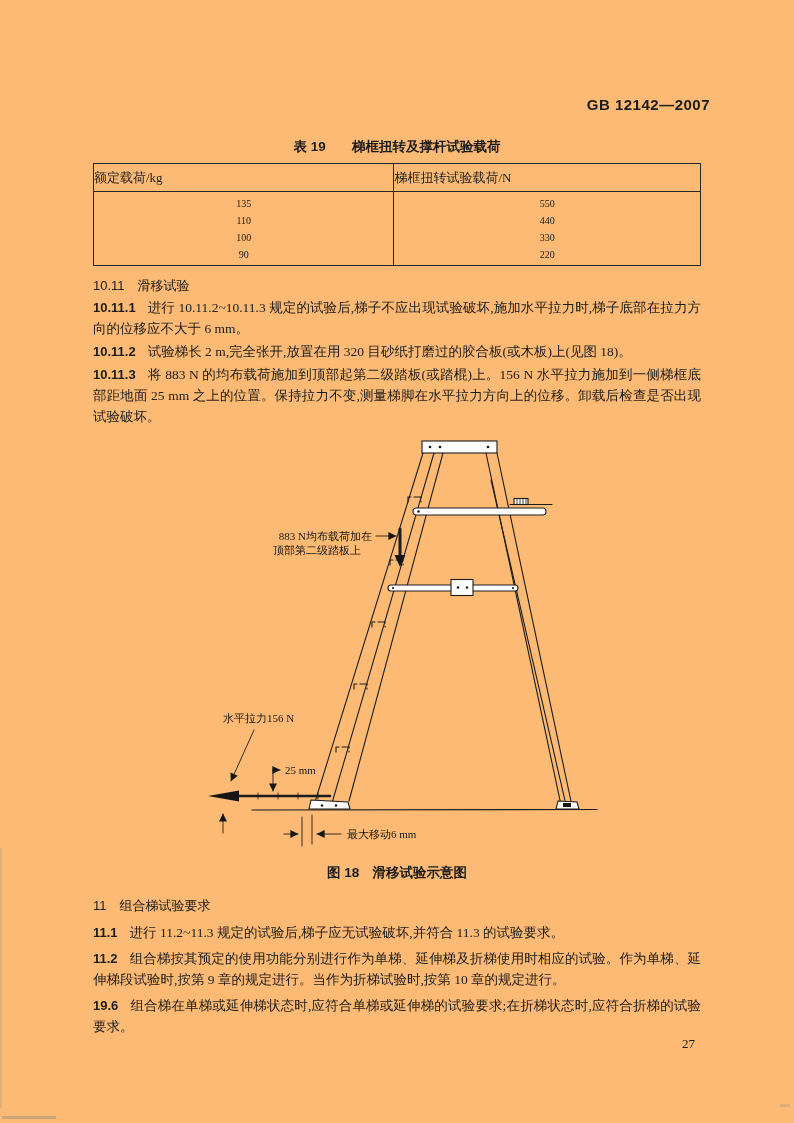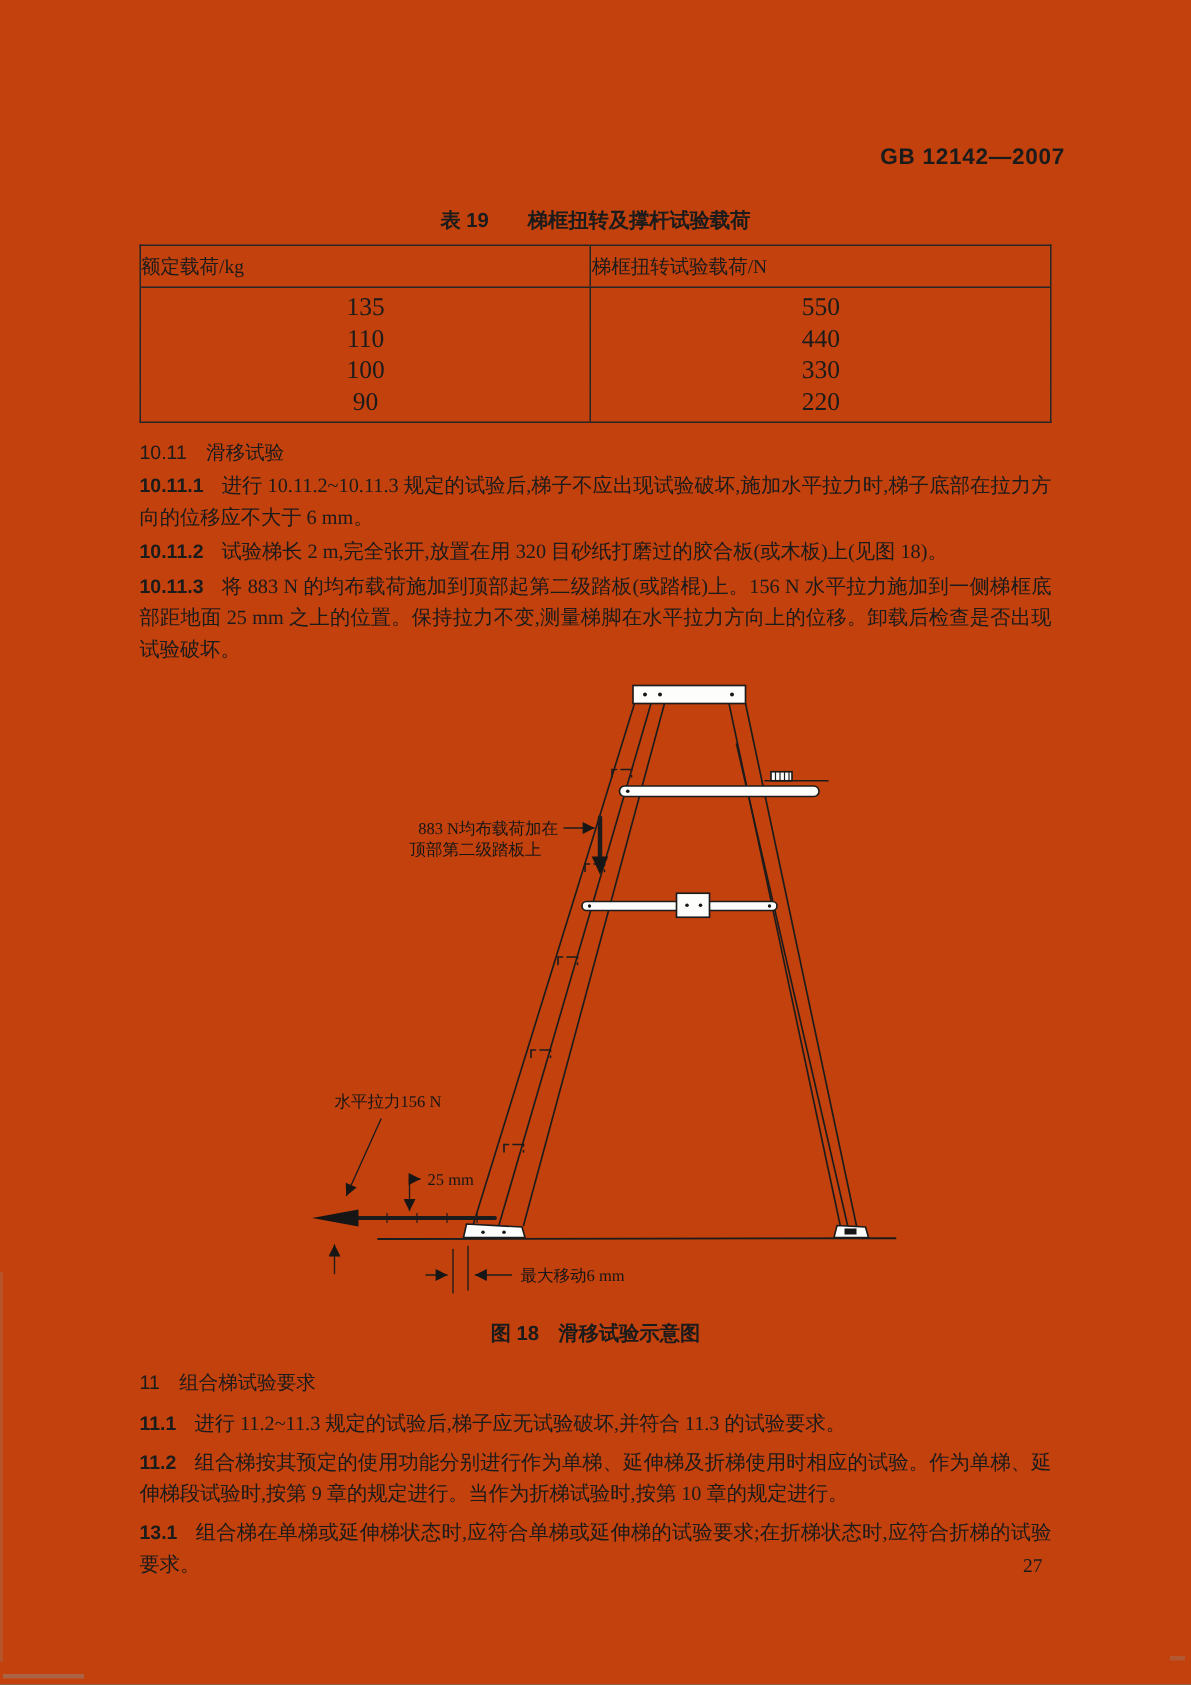--- a/index.html
+++ b/index.html
@@ -1,18 +1,18 @@
 <!DOCTYPE html>
 <html><head>
 <meta charset="utf-8">
 <style>
   html,body { margin:0; padding:0; background:#777; }
   .page {
     position:relative; width:794px; height:1123px; margin:0 auto;
-    background:#c2410c; overflow:hidden;
+    background:#fdba74; overflow:hidden;
     font-family:"Liberation Serif", serif; color:#1b1b1b;
   }
   .doc-number {
     position:absolute; top:96px; right:84px;
     font-family:"Liberation Sans", sans-serif; font-weight:bold;
     font-size:15px; letter-spacing:0.5px;
   }
   .content { position:absolute; left:93px; top:138px; width:608px; }
 
   .tbl-title {
@@ -24,21 +24,21 @@
   table.t19 {
     width:100%; border-collapse:collapse; table-layout:fixed;
     border:1.6px solid #262626; margin:0 0 0 0;
   }
   table.t19 th {
     font-weight:normal; font-size:13px; height:27px;
     border-bottom:1.4px solid #262626; text-align:left; padding:0;
   }
   table.t19 th + th, table.t19 td + td { border-left:1.1px solid #262626; }
   table.t19 td {
-    text-align:center; font-size:17px; height:16px; padding:1px 0 0 0;
+    text-align:center; font-size:10px; height:16px; padding:1px 0 0 0;
     font-family:"Liberation Serif", serif;
   }
   table.t19 tbody tr:first-child td { padding-top:3px; }
   table.t19 tbody tr:last-child td { padding-bottom:3px; }
 
   .sec-h {
     margin:10px 0 0 0; font-family:"Liberation Sans", sans-serif;
     font-weight:normal; font-size:13px; line-height:19px;
   }
   .sec-h .ht { margin-left:13px; }
@@ -241,21 +241,21 @@
       <span>11</span><span class="ht">组合梯试验要求</span>
     </div>
 
     <p class="clause" style="margin-top:7px">
       <span class="cnum">11.1</span><span>进行 11.2~11.3 规定的试验后,梯子应无试验破坏,并符合 11.3 的试验要求。</span>
     </p>
     <p class="clause" style="margin-top:5px">
       <span class="cnum">11.2</span><span>组合梯按其预定的使用功能分别进行作为单梯、延伸梯及折梯使用时相应的试验。作为单梯、延伸梯段试验时,按第 9 章的规定进行。当作为折梯试验时,按第 10 章的规定进行。</span>
     </p>
     <p class="clause" style="margin-top:5px">
-      <span class="cnum">13.1</span><span>组合梯在单梯或延伸梯状态时,应符合单梯或延伸梯的试验要求;在折梯状态时,应符合折梯的试验要求。</span>
+      <span class="cnum">19.6</span><span>组合梯在单梯或延伸梯状态时,应符合单梯或延伸梯的试验要求;在折梯状态时,应符合折梯的试验要求。</span>
     </p>
 
   </div>
 
   <div class="page-number">27</div>
 
   <div class="smudge sm1"></div>
   <div class="smudge sm2"></div>
   <div class="smudge sm3"></div>
 </div>

